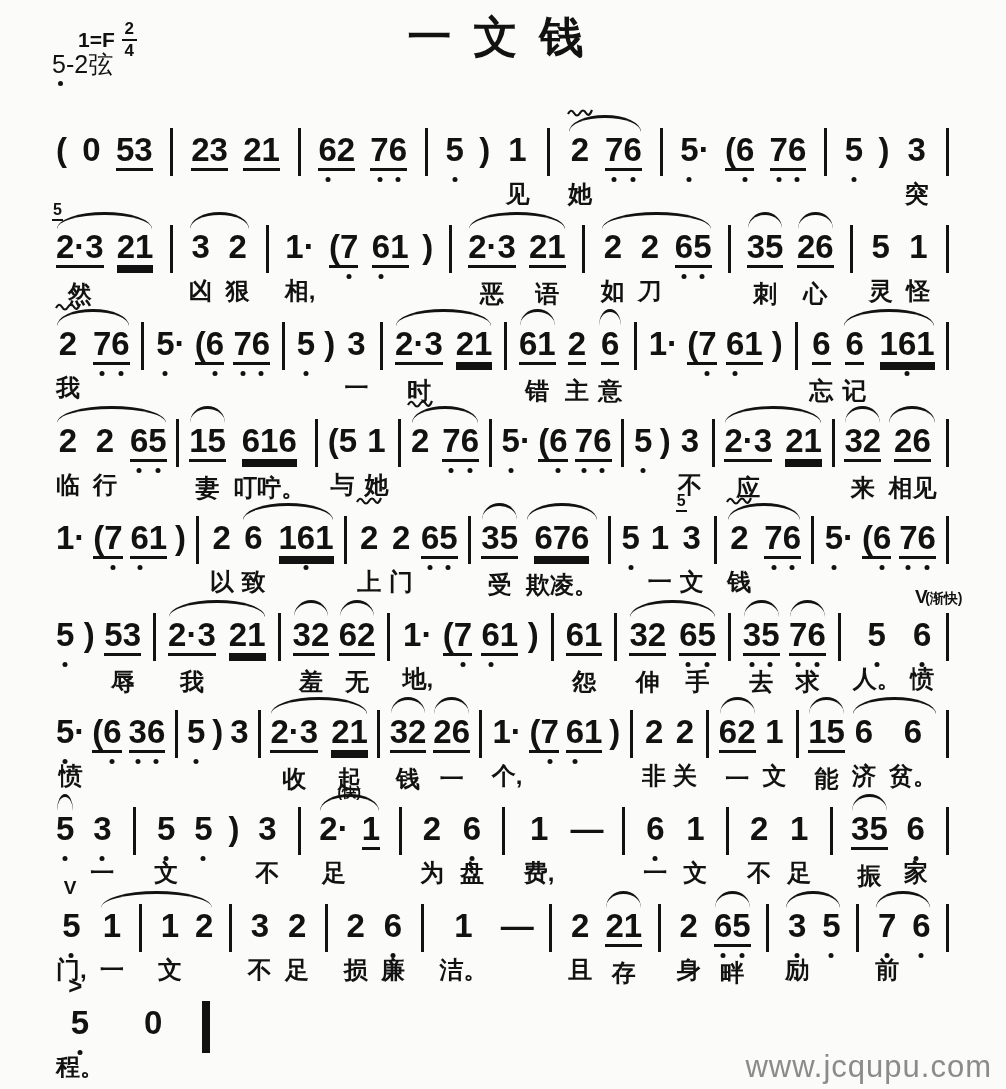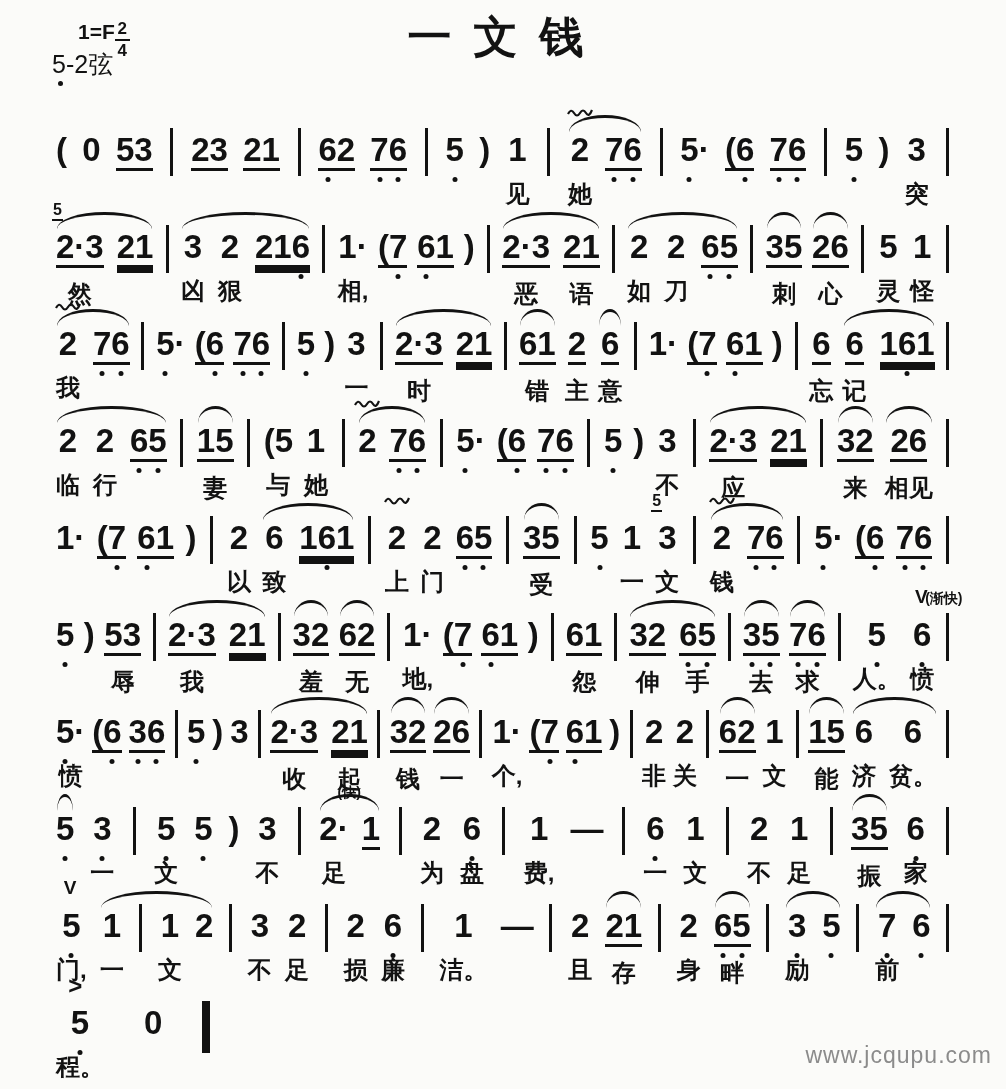--- a/index.html
+++ b/index.html
@@ -1,21 +1,21 @@
 <!DOCTYPE html>
 <html><head>
 <meta charset="utf-8">
 <style>
   html,body{margin:0;padding:0}
   body{width:1006px;height:1089px;background:#fbfbf9;color:#121212;
        font-family:"Liberation Sans",sans-serif;overflow:hidden}
   .sheet{position:relative;width:1006px;height:1089px}
   .hdr{position:relative;height:100px}
   .keysig{position:absolute;left:78px;top:20px;font-weight:bold;font-size:21px;
-          display:flex;align-items:flex-start;}
+          display:flex;align-items:center;gap:7px}
   .meter{display:inline-flex;flex-direction:column;align-items:center;font-size:17px;
          line-height:1.05;font-weight:bold}
   .mline{width:15px;height:2px;background:#121212;margin:1px 0}
   .tuning{position:absolute;left:52px;top:48px;font-size:25px;font-weight:normal}
   .low5{position:relative;display:inline-block}
   .low5::after{content:"";position:absolute;left:40%;bottom:-7px;width:5px;height:5px;
                border-radius:50%;background:#121212}
   .title{text-align:center;font-size:44px;font-weight:bold;letter-spacing:22px;
          padding-top:8px;padding-left:7px}
   .subtitle{position:absolute;right:60px;top:58px;font-size:27px;font-weight:bold;letter-spacing:2px}
@@ -36,21 +36,21 @@
   .bar.final{width:8px;height:52px}
   .arc{position:absolute;top:7px;left:1px;right:1px;height:14px;border-top:3px solid #121212;
        border-radius:50%/100% 100% 0 0}
   .trill{position:absolute;top:-5px;left:50%;transform:translateX(-50%)}
   .grace{position:absolute;top:-4px;font-size:16px;font-weight:bold;line-height:1.15;
          border-bottom:2px solid #121212;padding:0 1px}
   .grace.l{left:-4px}
   .breath{position:absolute;top:-7px;left:46%;transform:translateX(-50%);font-size:19px;font-weight:bold}
   .acc{position:absolute;top:-9px;left:40%;transform:translateX(-50%);font-size:24px;font-weight:bold}
   .ann{position:absolute;top:-3px;left:62%;font-size:14px;font-weight:bold;white-space:nowrap}
-  .watermark{position:absolute;right:14px;bottom:20px;font-size:23px;color:#8b8b8b;letter-spacing:1px}
+  .watermark{position:absolute;right:14px;bottom:4px;font-size:31px;color:#8b8b8b;letter-spacing:1px}
 </style>
 </head>
 <body>
 
 <div class="sheet">
   <div class="hdr">
     <div class="keysig">
       <span>1=F</span>
       <span class="meter">
         <span>2</span>
@@ -192,24 +192,20 @@
         <div class="grp">
           <div class="arc"></div>
           <div class="tok">
             <div class="txt u0"><span class="ch">3</span></div>
             <div class="lyr">凶</div>
           </div>
           <div class="tok">
             <div class="txt u0"><span class="ch">2</span></div>
             <div class="lyr">狠</div>
           </div>
-          <div class="tok">
-            <div class="txt u2"><span class="ch">2</span><span class="ch">1</span><span class="ch">6<span class="bdot"></span></span></div>
-            <div class="lyr"></div>
-          </div>
         </div>
         <div class="tok barcol">
           <div class="bar"></div>
           <div class="lyr"></div>
         </div>
         <div class="tok">
           <div class="txt u0"><span class="ch">1</span><span class="ch">·</span></div>
           <div class="lyr">相,</div>
         </div>
         <div class="tok">
@@ -431,20 +427,24 @@
         </div>
         <div class="tok barcol">
           <div class="bar"></div>
           <div class="lyr"></div>
         </div>
         <div class="tok">
           <div class="arc"></div>
           <div class="txt u1"><span class="ch">1</span><span class="ch">5</span></div>
           <div class="lyr">妻</div>
         </div>
+        <div class="tok">
+          <div class="txt u2"><span class="ch">6</span><span class="ch">1</span><span class="ch">6</span></div>
+          <div class="lyr">叮咛。</div>
+        </div>
         <div class="tok barcol">
           <div class="bar"></div>
           <div class="lyr"></div>
         </div>
         <div class="tok">
           <div class="txt u0"><span class="ch">(</span><span class="ch">5</span></div>
           <div class="lyr">与</div>
         </div>
         <div class="tok">
           <div class="txt u0"><span class="ch">1</span></div>
@@ -590,20 +590,25 @@
           <div class="lyr"></div>
         </div>
         <div class="tok barcol">
           <div class="bar"></div>
           <div class="lyr"></div>
         </div>
         <div class="tok">
           <div class="arc"></div>
           <div class="txt u1"><span class="ch">3</span><span class="ch">5</span></div>
           <div class="lyr">受</div>
+        </div>
+        <div class="tok">
+          <div class="arc"></div>
+          <div class="txt u2"><span class="ch">6</span><span class="ch">7</span><span class="ch">6</span></div>
+          <div class="lyr">欺凌。</div>
         </div>
         <div class="tok barcol">
           <div class="bar"></div>
           <div class="lyr"></div>
         </div>
         <div class="tok">
           <div class="txt u0"><span class="ch">5<span class="bdot"></span></span></div>
           <div class="lyr"></div>
         </div>
         <div class="tok">

